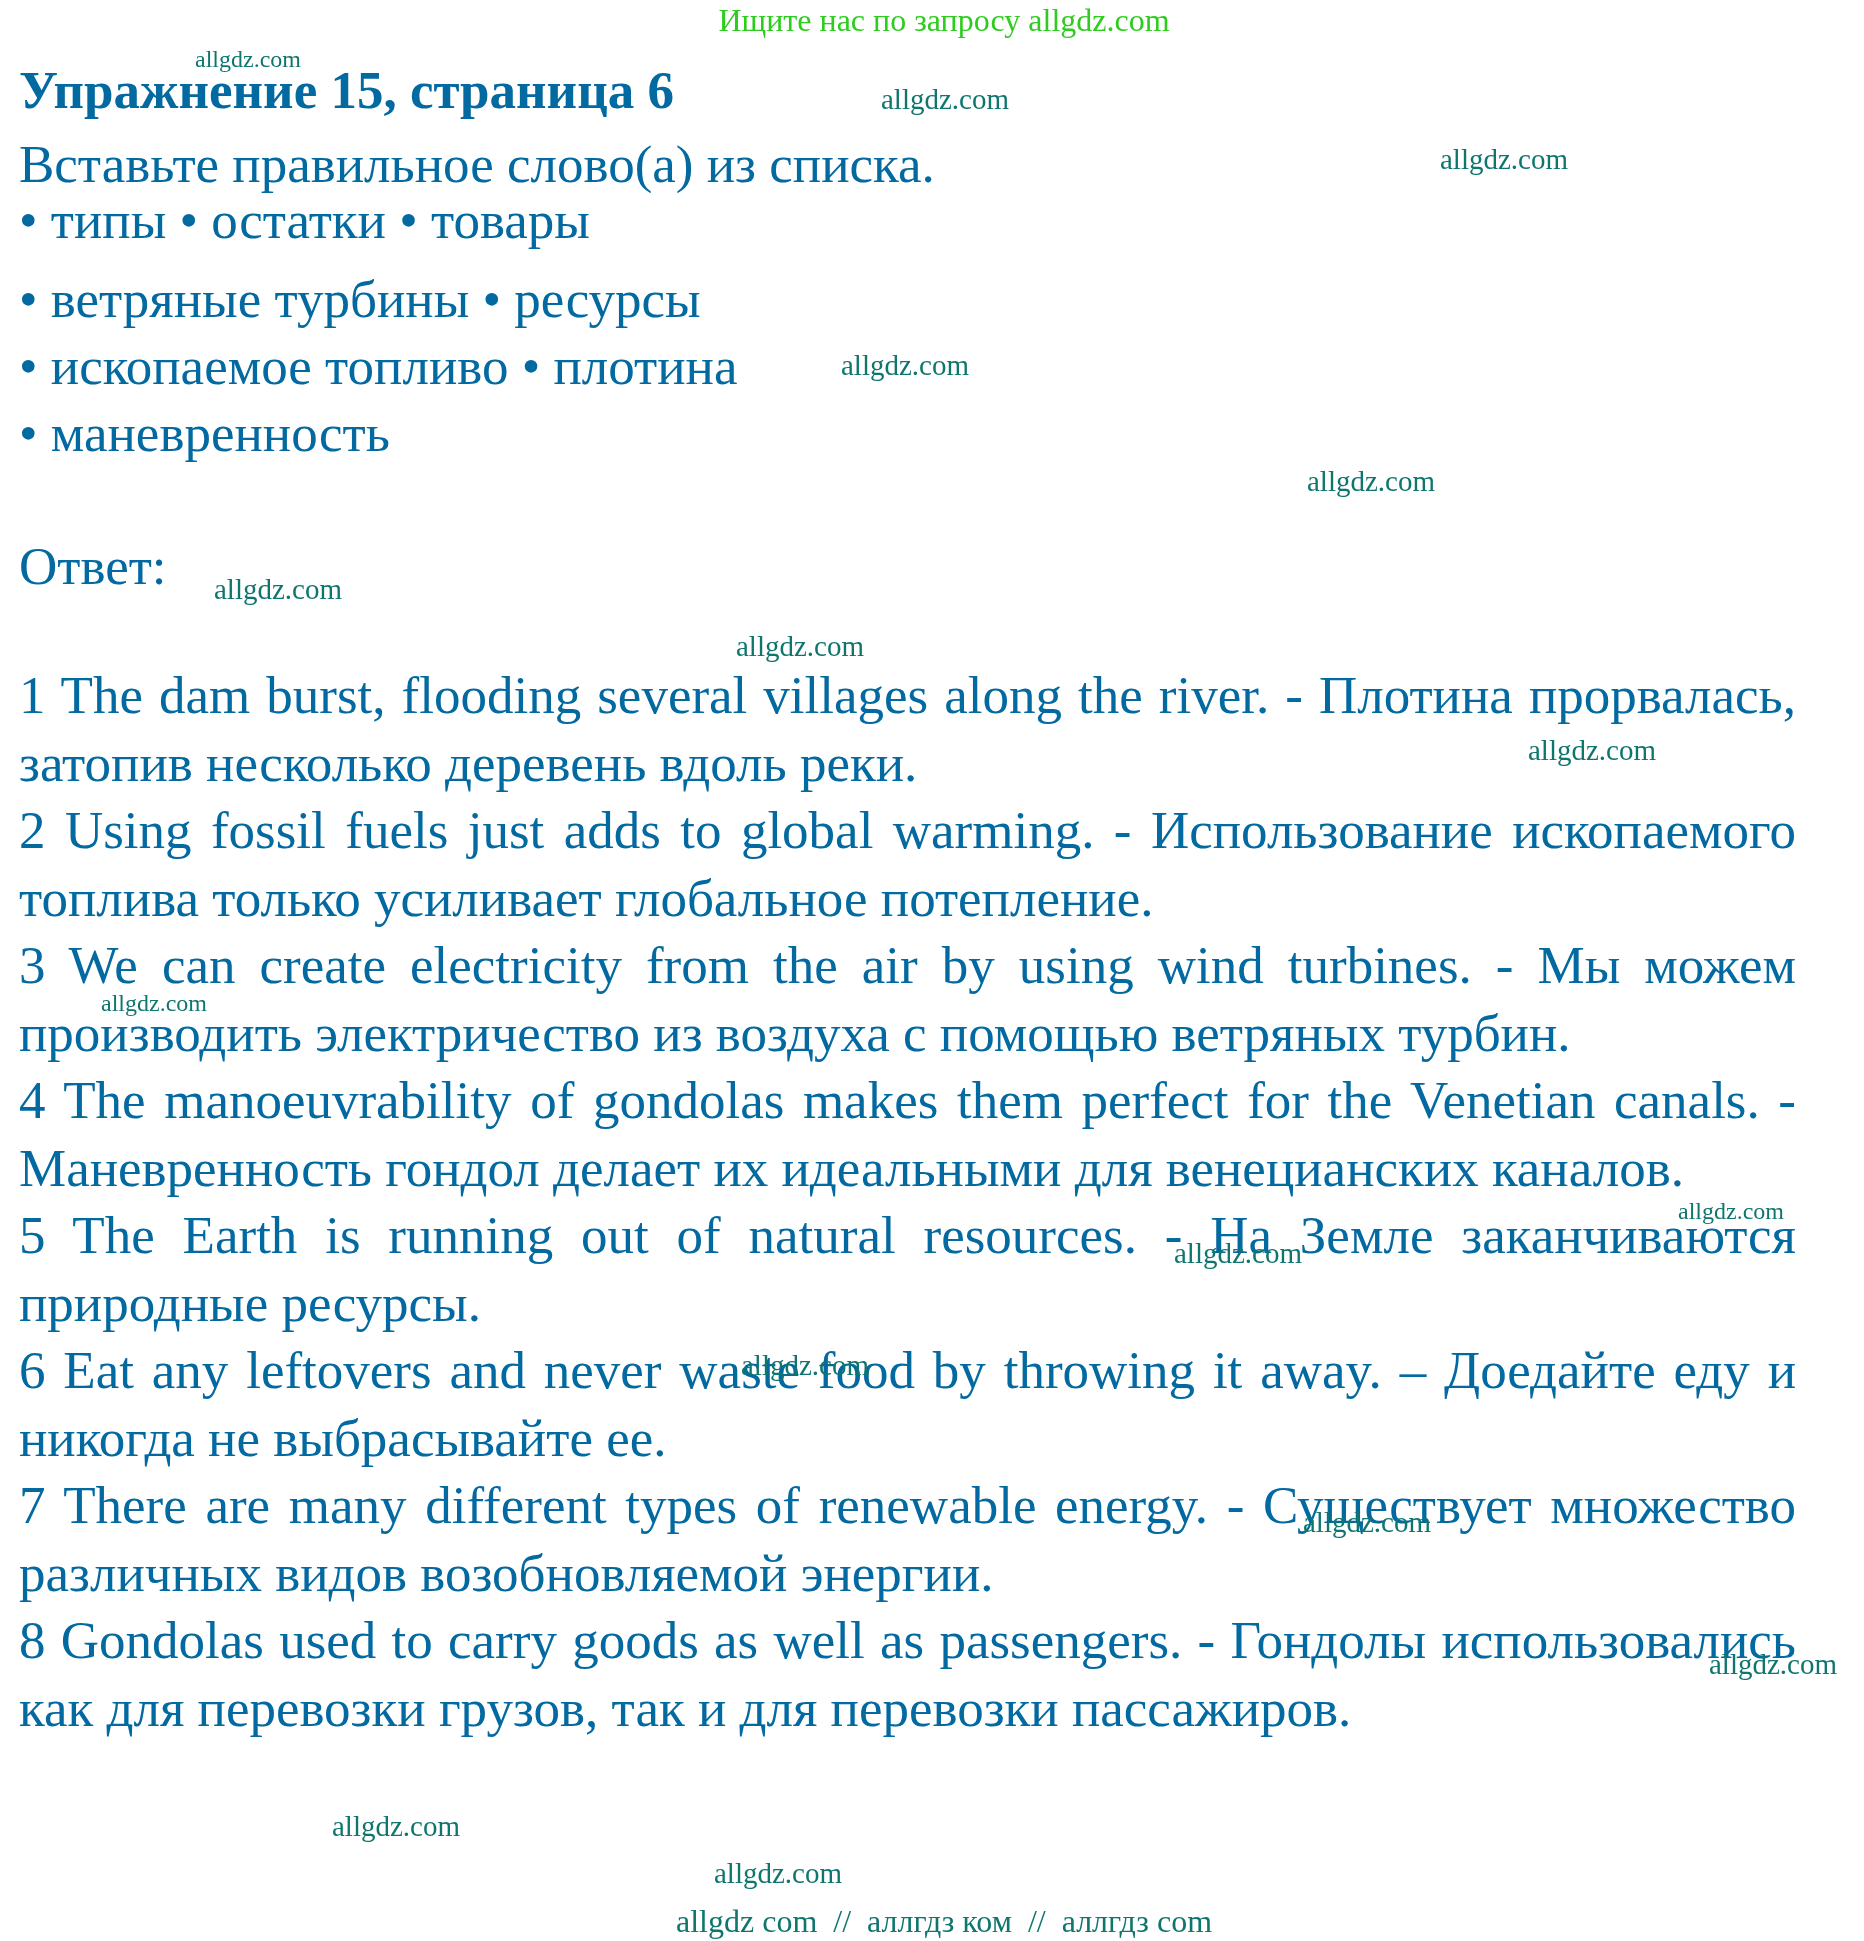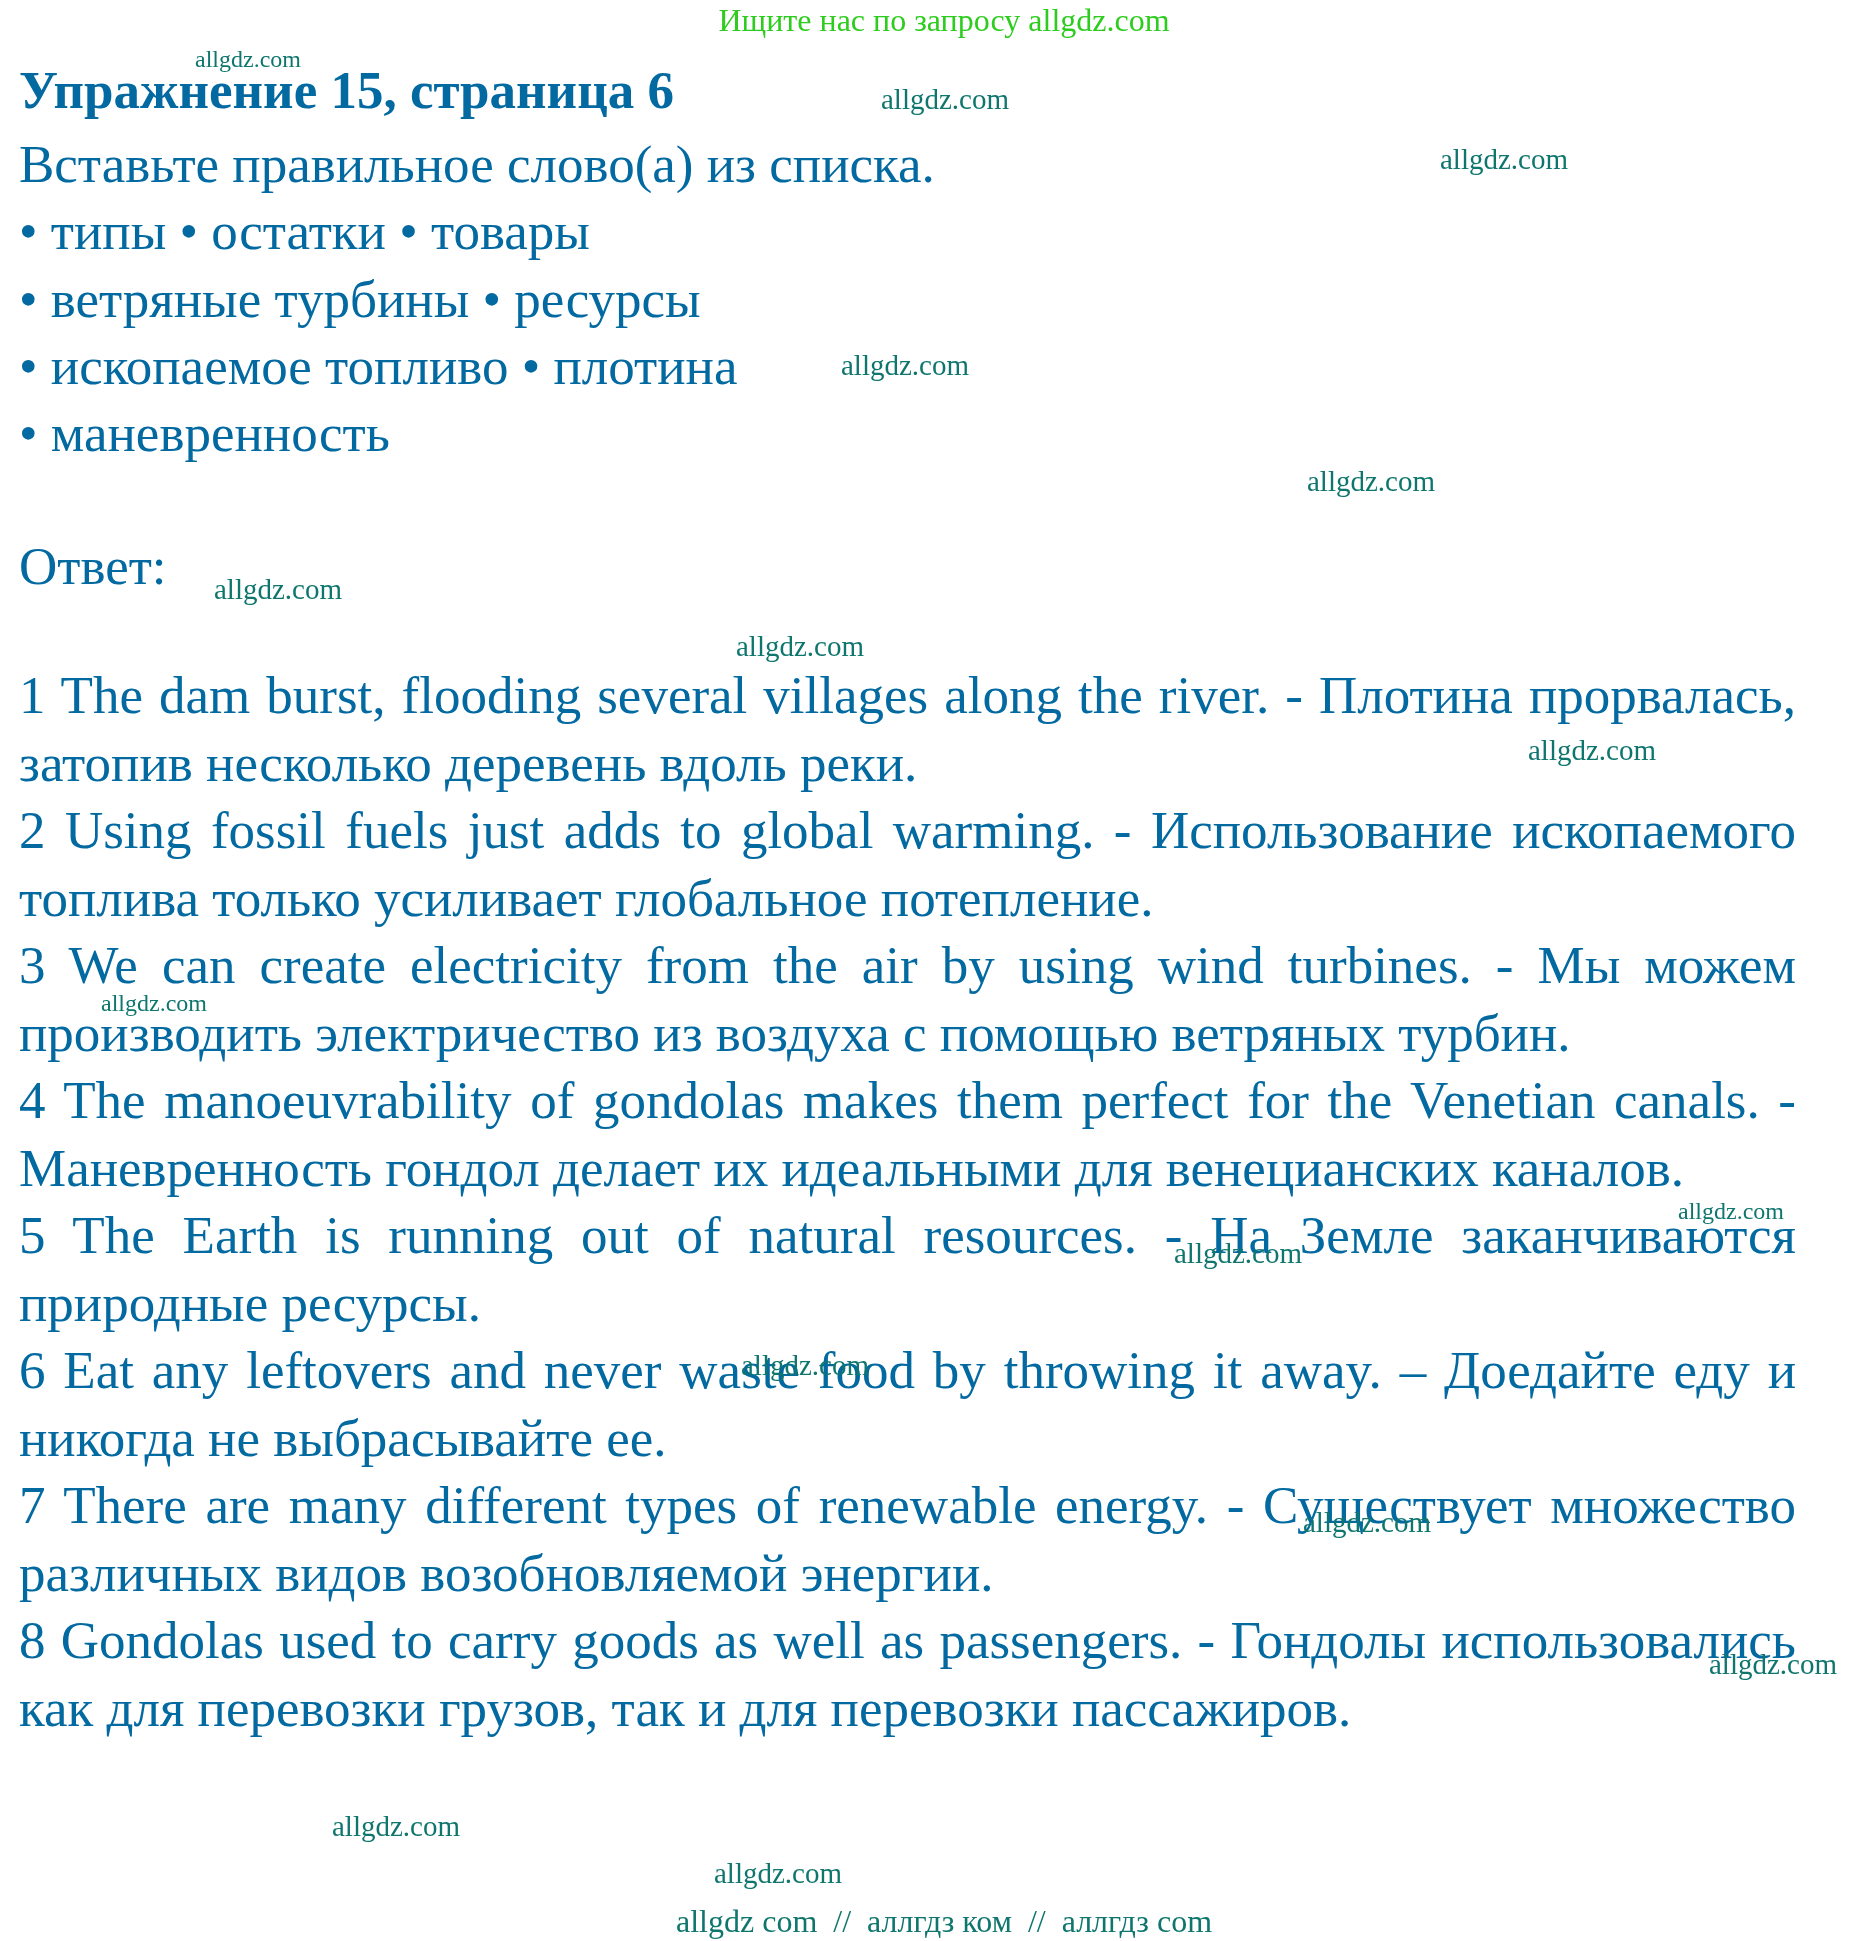--- a/index.html
+++ b/index.html
@@ -17,21 +17,21 @@
   .footer { position: absolute; top: 1903px; left: 0; width: 1864px; text-align: center; font-size: 32px; color: #0f766e; white-space: pre; }
 </style>
 </head>
 <body>
 
 <div class="top-banner sans">Ищите нас по запросу allgdz.com</div>
 
 <div class="title serif">Упражнение 15, страница 6</div>
 <div class="line serif" style="top:138px">Вставьте правильное слово(а) из списка.</div>
 
-<div class="line serif" style="top:205px">• типы • остатки • товары</div>
+<div class="line serif" style="top:194px">• типы • остатки • товары</div>
 <div class="line serif" style="top:273px">• ветряные турбины • ресурсы</div>
 <div class="line serif" style="top:340px">• ископаемое топливо • плотина</div>
 <div class="line serif" style="top:407px">• маневренность</div>
 
 <div class="line serif" style="top:540px">Ответ:</div>
 
 <div class="answers serif">
   <p><span>1 The </span><b>dam</b><span> burst, flooding several villages along the river. - Плотина прорвалась, затопив несколько деревень вдоль реки.</span></p>
   <p><span>2 Using </span><b>fossil fuels</b><span> just adds to global warming. - Использование ископаемого топлива только усиливает глобальное потепление.</span></p>
   <p><span>3 We can create electricity from the air by using </span><b>wind turbines</b><span>. - Мы можем производить электричество из воздуха с помощью ветряных турбин.</span></p>

